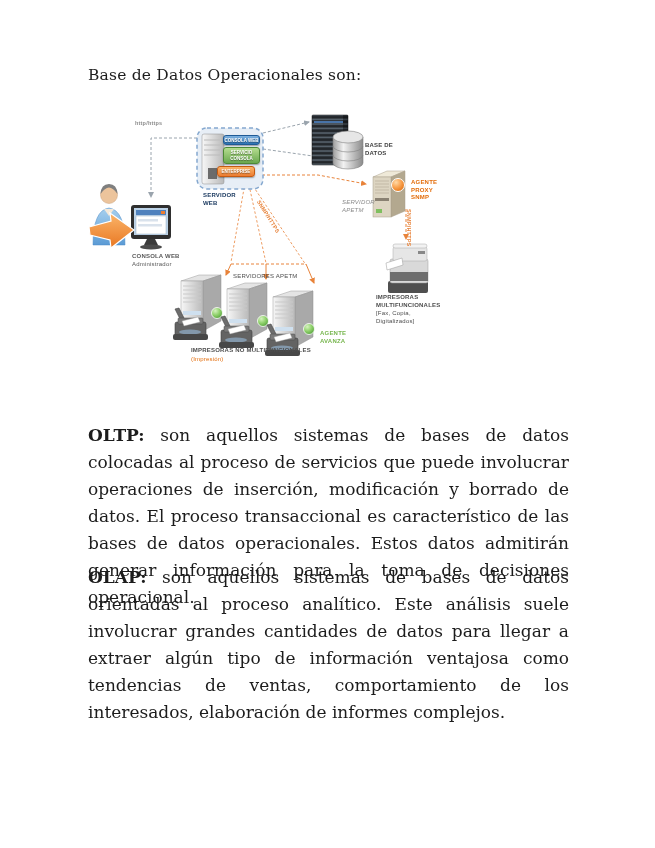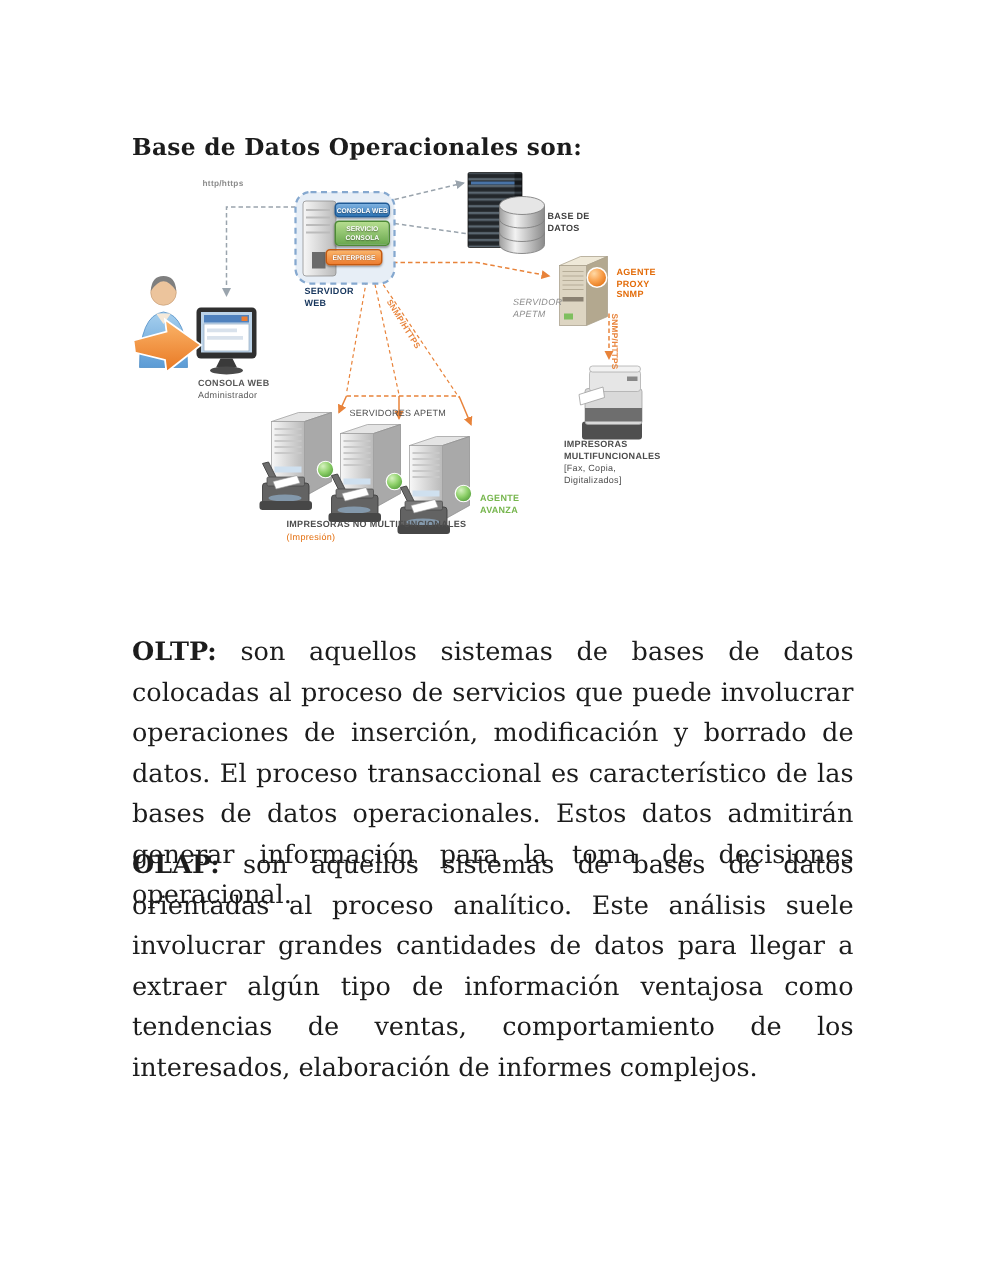--- a/index.html
+++ b/index.html
@@ -1,18 +1,18 @@
 <!DOCTYPE html>
 <html><head>
 <meta charset="utf-8">
 <style>
   html,body{margin:0;padding:0;background:#ffffff;}
   .page{position:relative;width:655px;height:848px;background:#fff;overflow:hidden;
         font-family:"DejaVu Serif","Liberation Serif",serif;color:#1c1c1c;}
-  .title{position:absolute;left:88px;top:88px;font-size:15.5px;font-weight:bold;letter-spacing:.2px;}
+  .title{position:absolute;left:88px;top:66px;font-size:15.5px;font-weight:normal;letter-spacing:.2px;}
   .para{position:absolute;left:88px;width:481px;font-size:17px;line-height:27px;text-align:justify;margin-top:36px;}
   .para b{font-weight:bold;}
   #para-oltp{top:386px;}
   #para-olap{top:528px;}
   #para-molap{top:670px;}
 
   
   .diagram{position:absolute;left:85px;top:113px;width:380px;height:264px;
            font-family:"Liberation Sans","DejaVu Sans",sans-serif;}
   .diagram svg{position:absolute;left:0;top:0;}

